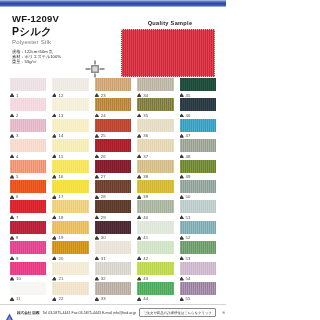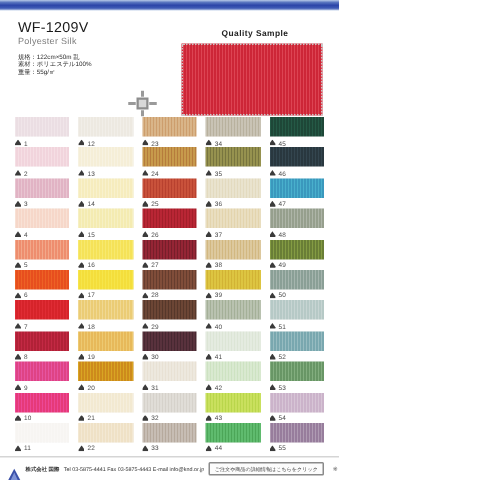--- a/index.html
+++ b/index.html
@@ -14,21 +14,21 @@
     height:7px;width:100%;
     background:linear-gradient(to bottom,#b9cbe8 0%,#5a77c0 22%,#2b45a8 50%,#3f5bb5 78%,#c3d2ea 100%);
   }
   .header{
     position:relative;
     height:72px;
     padding:6px 8px 0 12px;
     box-sizing:border-box;
   }
   .code{
-    font-size:9.5px;font-weight:normal;color:#1a1a1a;
+    font-size:9.5px;font-weight:bold;color:#1a1a1a;
     letter-spacing:0.2px;line-height:11px;
   }
   .jname{
     font-size:10.5px;font-weight:bold;color:#111;
     line-height:13px;margin-top:1px;letter-spacing:0.2px;
   }
   .ename{
     font-size:6px;color:#7b7b7b;line-height:8px;margin-top:0px;
     letter-spacing:0.2px;
   }
@@ -104,20 +104,21 @@
   }
   .fmark{font-size:4px;color:#555;padding-left:3px;}
 </style>
 </head>
 <body>
 
 <div class="topbar"></div>
 
 <div class="header">
   <div class="code">WF-1209V</div>
+  <div class="jname">Pシルク</div>
   <div class="ename">Polyester Silk</div>
   <div class="specs">
     <div class="specline">規格：122cm×50m 乱</div>
     <div class="specline">素材：ポリエステル100%</div>
     <div class="specline">重量：55g/㎡</div>
   </div>
 
   <div class="emblem">
     <svg viewBox="0 0 22 20" width="22" height="20">
       <rect x="7" y="6" width="8" height="8" fill="#8d8d8d"></rect>

